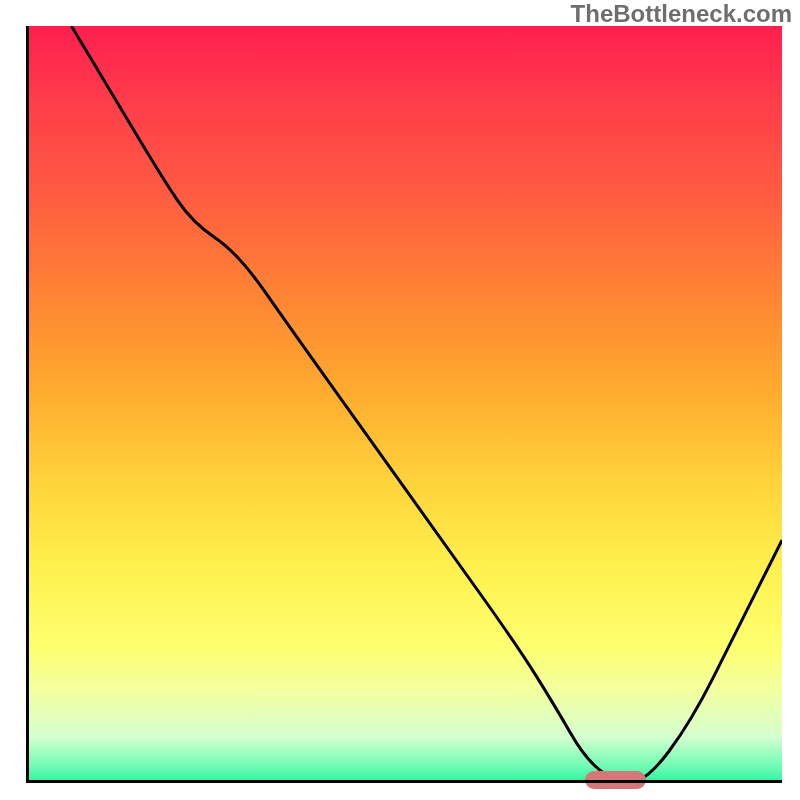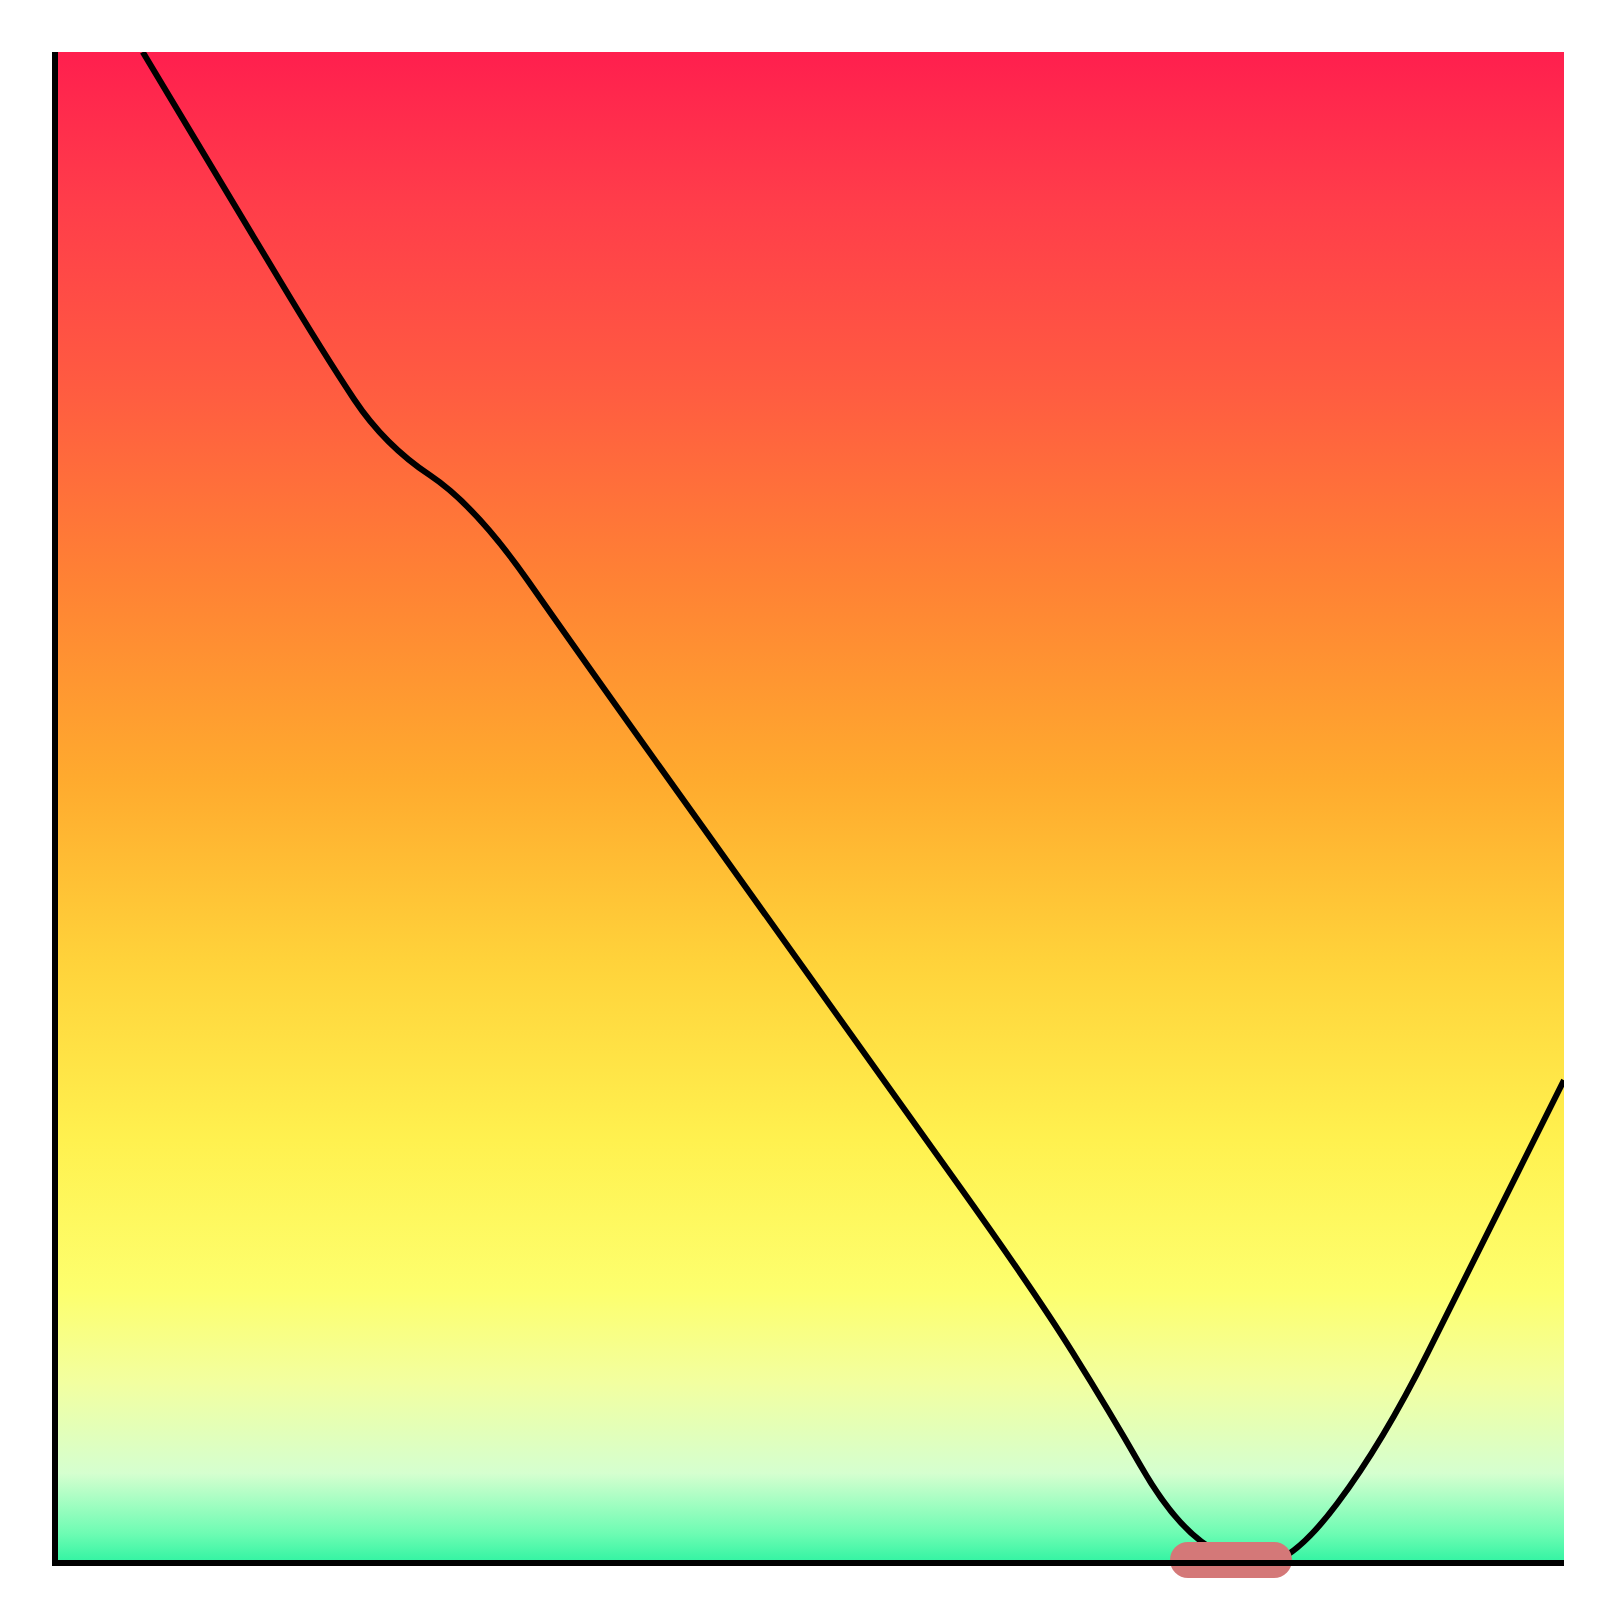--- a/index.html
+++ b/index.html
@@ -83,13 +83,14 @@
 
   <svg class="curve" viewBox="0 0 756 756" preserveAspectRatio="none">
     <path id="bottleneck-curve" d="M 45.36,0 Q 45.36,0 68.03999999999999,37.80000000000001 Q 90.72,75.60000000000002 113.39999999999999,113.39999999999998 Q 136.07999999999998,151.19999999999993 151.2,173.88 Q 166.32,196.56000000000006 189,211.68000000000006 Q 211.68,226.80000000000007 238.14,264.6 Q 264.59999999999997,302.40000000000003 302.4,355.32000000000005 Q 340.2,408.24 378,461.15999999999997 Q 415.8,514.0799999999999 453.6,567 Q 491.40000000000003,619.9200000000001 510.29999999999995,650.1600000000001 Q 529.1999999999999,680.4 544.3199999999999,706.86 Q 559.4399999999999,733.32 574.56,744.6600000000001 Q 589.6800000000001,756 604.8,756 Q 619.92,756 642.5999999999999,725.76 Q 665.28,695.52 687.96,650.16 Q 710.64,604.8 733.3199999999999,559.4399999999999 T 756,514.0799999999999" stroke="#000000" stroke-width="3" fill="none"></path>
   </svg>
 
   <div id="min-marker" class="marker" style="left: 585.44px; width: 60.48px; height: 18px; top: 771px; background: rgb(212, 120, 120);"></div>
 
   <div class="axis-line axis-left"></div>
   <div class="axis-line axis-bottom"></div>
 
+  <div class="watermark">TheBottleneck.com</div>
 </div>
 
 </body></html>

